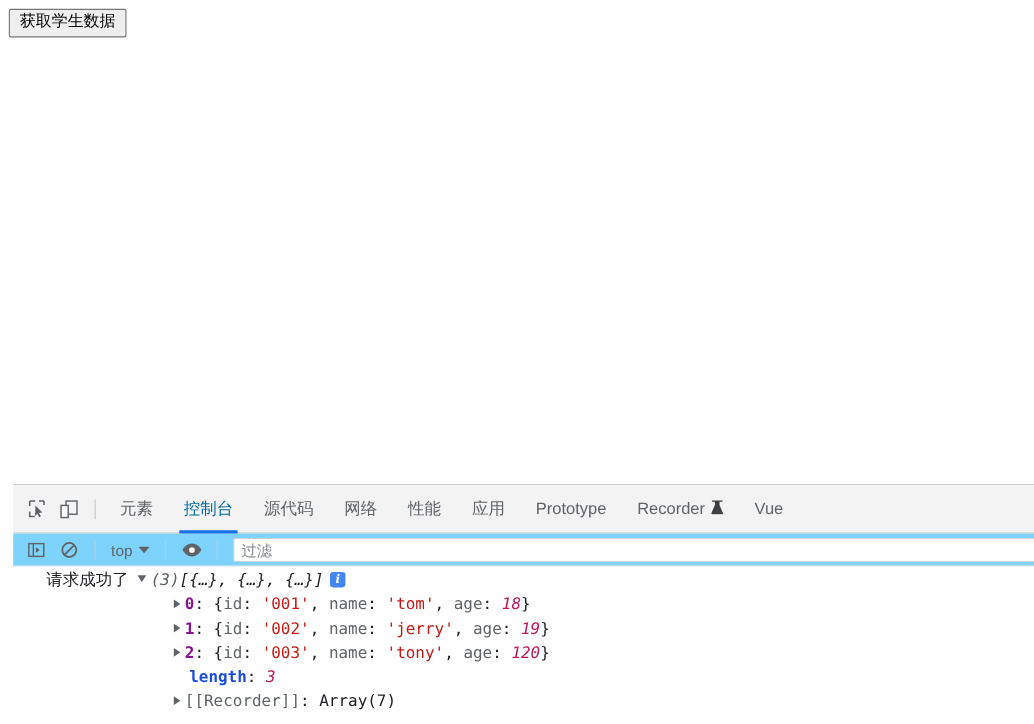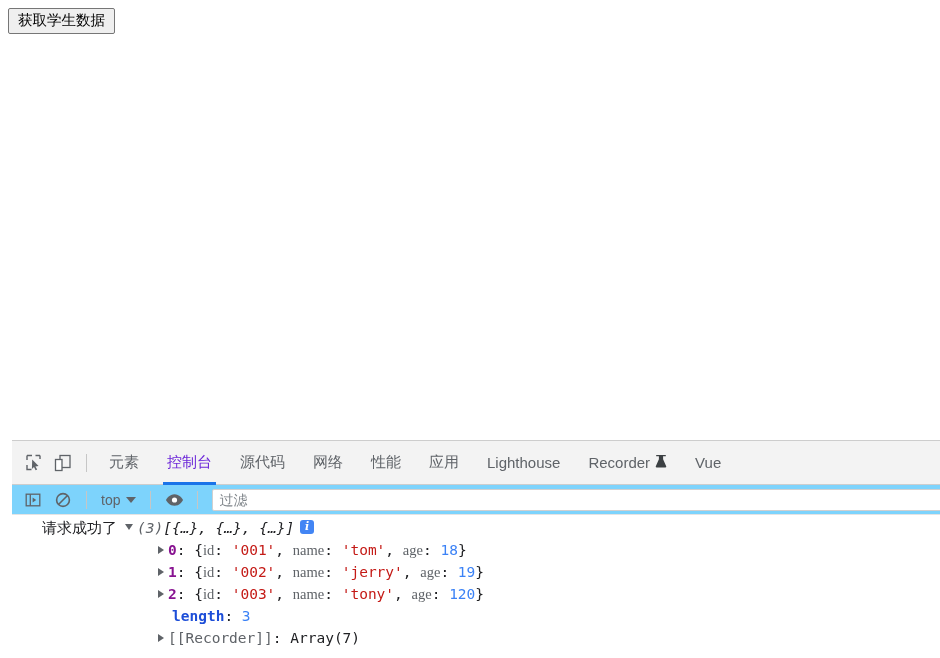--- a/index.html
+++ b/index.html
@@ -94,21 +94,21 @@
     gap: 5px;
     padding: 0 14px;
     font-size: 15px;
     color: #5f6368;
     white-space: nowrap;
     cursor: default;
     box-sizing: border-box;
   }
 
   .dt-tab.active {
-    color: #6d28d9;
+    color: #0369a1;
   }
 
   .dt-tab.active::after {
     content: "";
     position: absolute;
     left: 10px;
     right: 10px;
     bottom: 0;
     height: 3px;
     background: #1a73e8;
@@ -233,23 +233,23 @@
     font-weight: bold;
   }
 
   .prop-row {
     padding-left: 146px;
     white-space: nowrap;
   }
 
   .idx { color: #881391; font-weight: bold; }
   .punc { color: #202124; }
-  .key { color: #5f6368; font-family: Liberation Serif, serif; }
+  .key { color: #5f6368; }
   .str { color: #c41a16; }
-  .num { color: #3b82f6; }
+  .num { color: #be185d; font-style: italic; }
   .len-key { color: #1d4ed8; font-weight: bold; }
   .proto { color: #5f6368; }
   .proto-val { color: #202124; }
 </style>
 </head>
 <body>
 
 <div id="app">
 
   <div class="page-area">
@@ -289,21 +289,21 @@
       <div class="dt-tab">
         <span>网络</span>
       </div>
       <div class="dt-tab">
         <span>性能</span>
       </div>
       <div class="dt-tab">
         <span>应用</span>
       </div>
       <div class="dt-tab">
-        <span>Lighthouse</span>
+        <span>Prototype</span>
       </div>
       <div class="dt-tab">
         <span>Recorder</span>
         <span>
           <svg width="12" height="14" viewBox="0 0 12 14" aria-hidden="true">
             <path d="M1.2 1 H10.8 V2.2 H8.1 V5.2 L11.2 12.3 A0.8 0.8 0 0 1 10.5 13.4 H1.5
                      A0.8 0.8 0 0 1 0.8 12.3 L3.9 5.2 V2.2 H1.2 Z" fill="#3c4043"></path>
           </svg>
         </span>
       </div>

